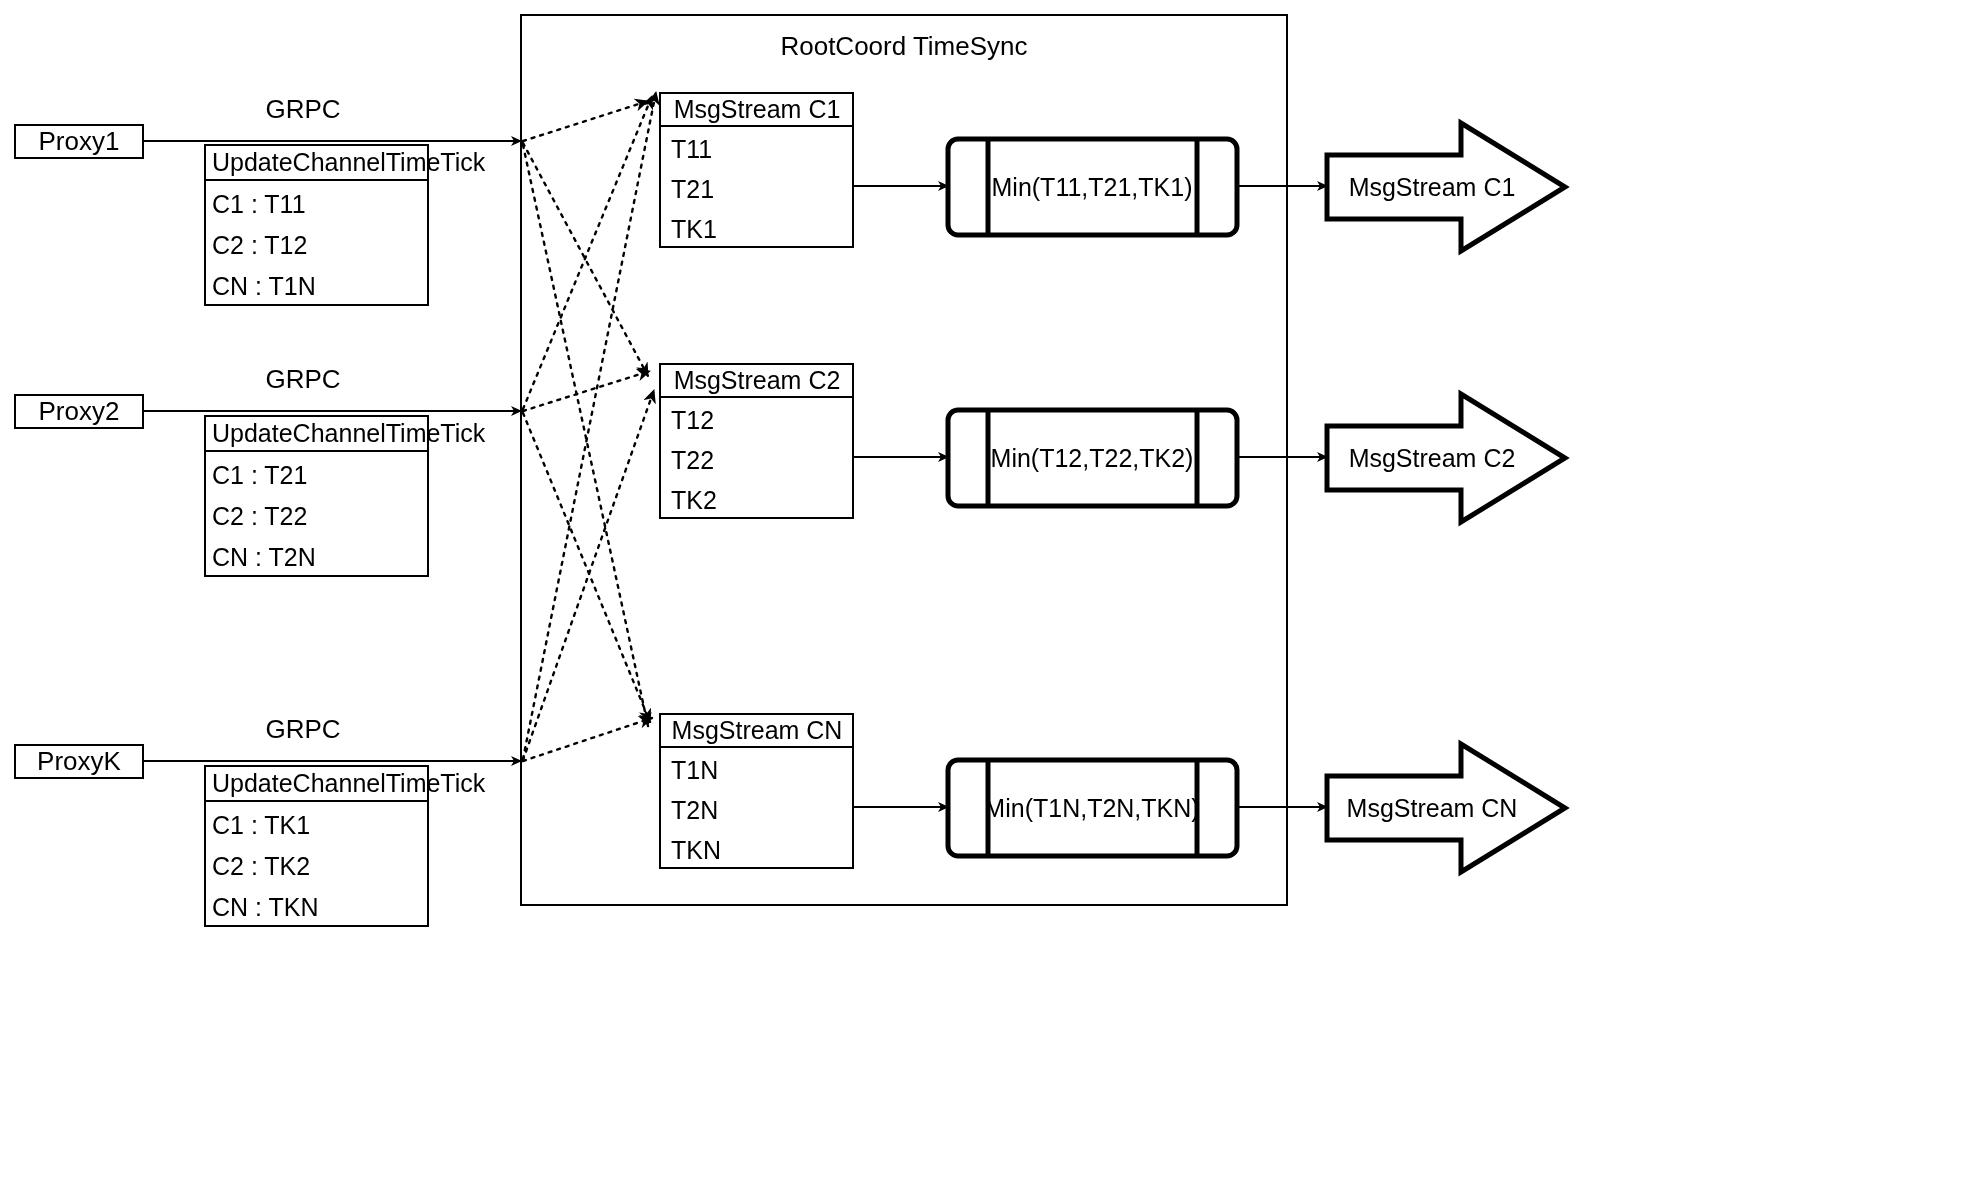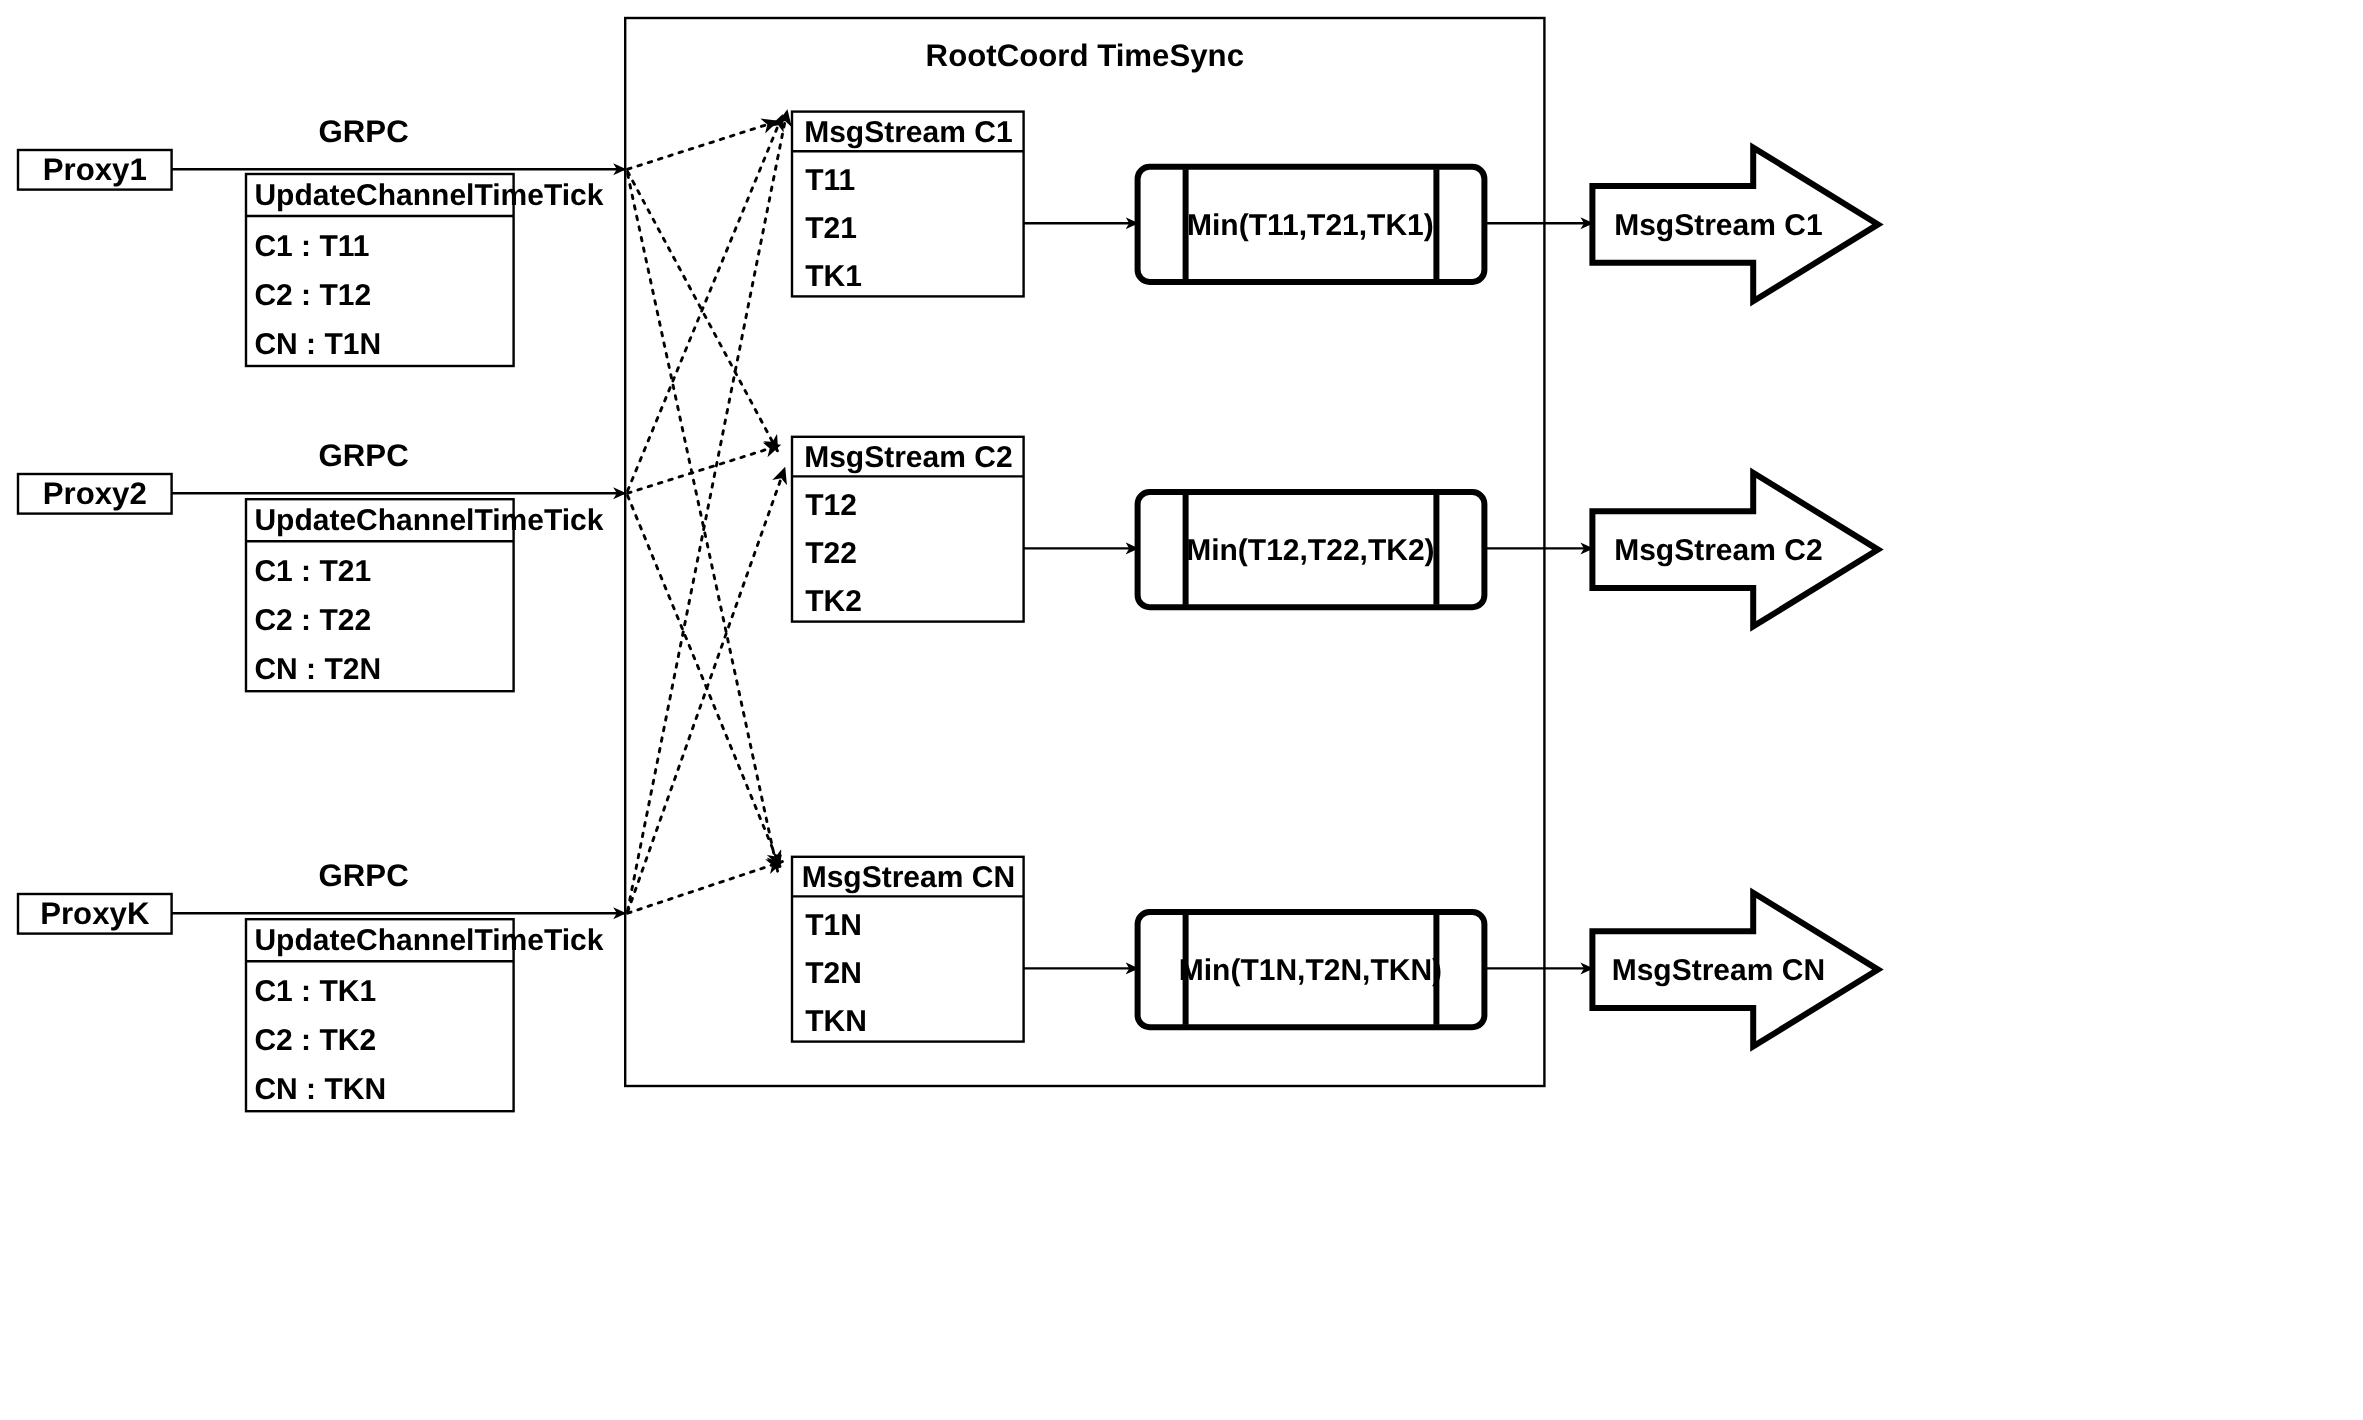--- a/index.html
+++ b/index.html
@@ -1,17 +1,17 @@
 <!DOCTYPE html>
 <html><head>
 <meta charset="utf-8">
 <style>
   html,body{margin:0;padding:0;background:#ffffff;}
   body{width:1969px;height:1183px;font-family:"Liberation Sans",sans-serif;overflow:hidden;}
-  #stage{position:relative;width:1969px;height:1183px;font-weight:bold;}
+  #stage{position:relative;width:1969px;height:1183px;}
   svg#diagram{position:absolute;left:0;top:0;width:1969px;height:1183px;display:block;}
   text{font-family:"Liberation Sans",sans-serif;fill:#000000;}
   .lbl{font-size:26px;}
   .lbl-sm{font-size:25px;}
   .thin{fill:none;stroke:#000000;stroke-width:2;}
   .thinline{stroke:#000000;stroke-width:2;fill:none;}
   .thick{fill:none;stroke:#000000;stroke-width:5;}
   .dotted{stroke:#000000;stroke-width:2.4;fill:none;stroke-dasharray:3 6;stroke-linecap:round;}
   .whitefill{fill:#ffffff;}
 </style>

